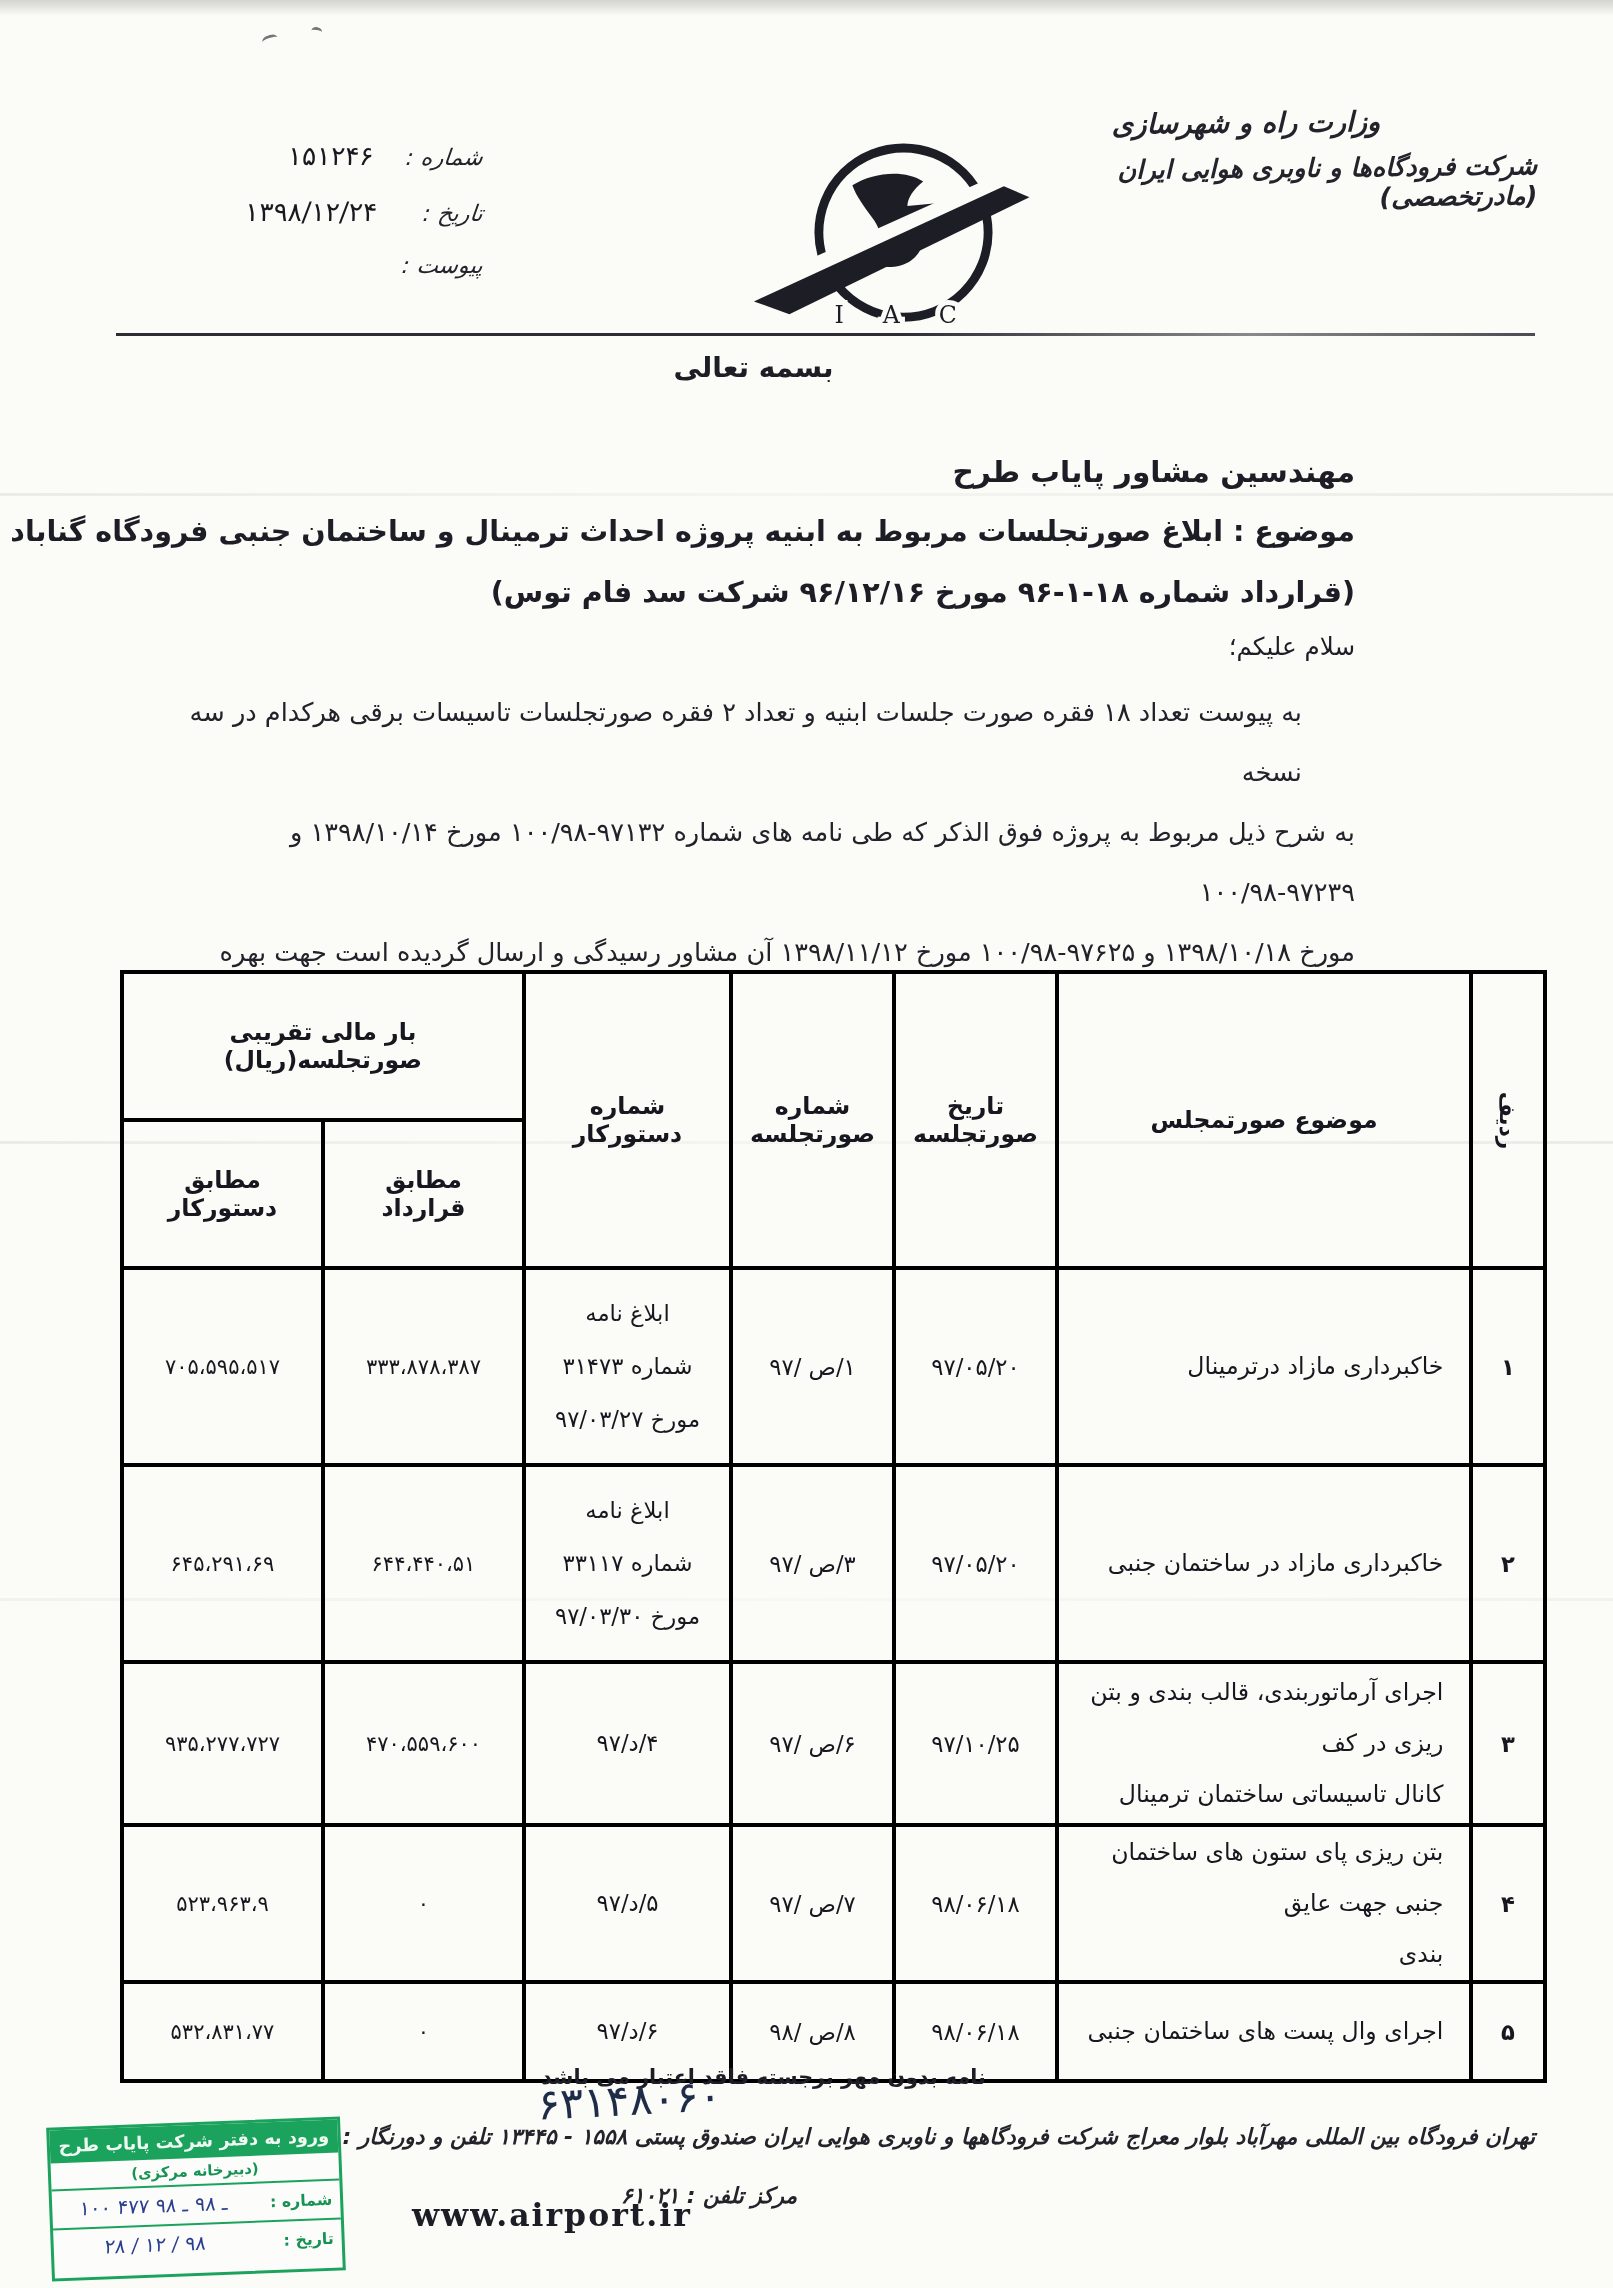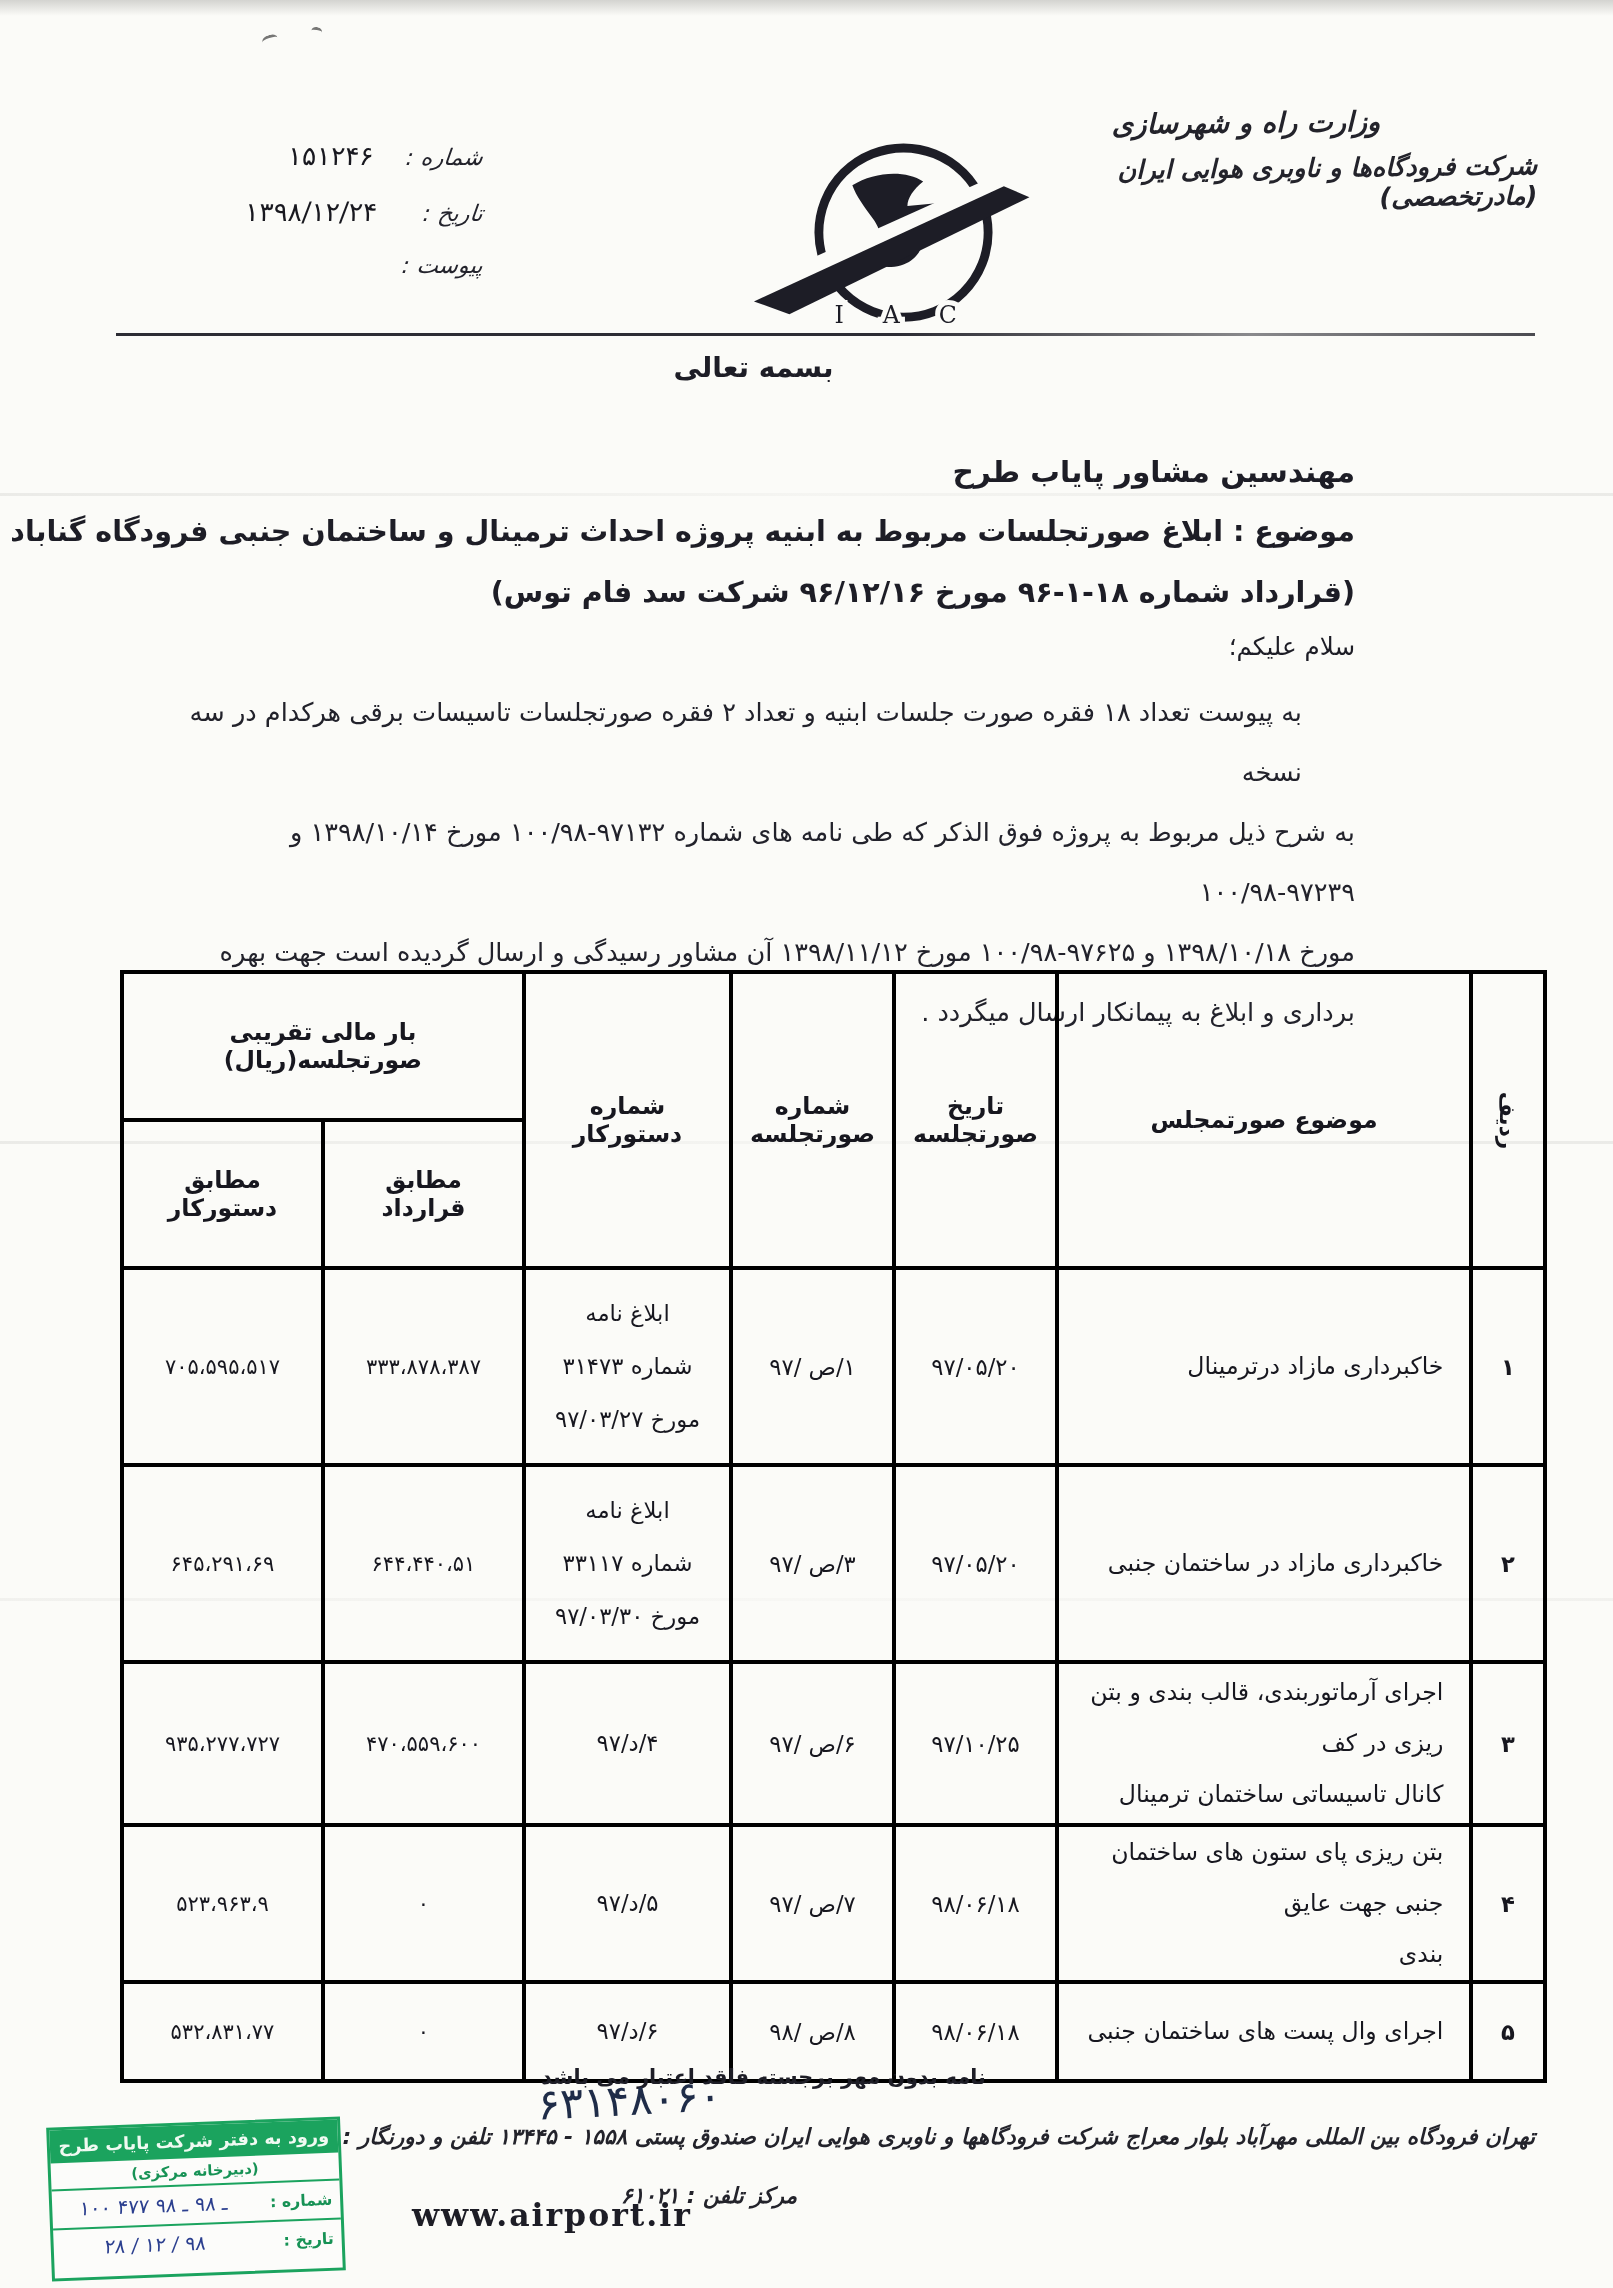--- a/index.html
+++ b/index.html
@@ -125,21 +125,20 @@
 
 <div class="abs addressee">مهندسین مشاور پایاب طرح</div>
 <div class="abs subj1">موضوع : ابلاغ صورتجلسات مربوط به ابنیه پروژه احداث ترمینال و ساختمان جنبی  فرودگاه گناباد</div>
 <div class="abs subj2">(قرارداد شماره ۱۸-۱-۹۶ مورخ ۹۶/۱۲/۱۶ شرکت سد فام توس)</div>
 <div class="abs salutation">سلام علیکم؛</div>
 
 <div class="abs body-par">
   <span>به پیوست تعداد ۱۸ فقره صورت جلسات ابنیه و تعداد ۲ فقره صورتجلسات تاسیسات برقی هرکدام در سه نسخه</span>
   <span>به شرح ذیل مربوط به پروژه فوق الذکر که طی نامه های شماره ۹۷۱۳۲-۱۰۰/۹۸ مورخ ۱۳۹۸/۱۰/۱۴ و ۹۷۲۳۹-۱۰۰/۹۸</span>
   <span>مورخ ۱۳۹۸/۱۰/۱۸ و ۹۷۶۲۵-۱۰۰/۹۸ مورخ ۱۳۹۸/۱۱/۱۲  آن مشاور رسیدگی و ارسال گردیده است جهت بهره</span>
-  <span>برداری و ابلاغ به پیمانکار ارسال میگردد .</span>
 </div>
 
 <table class="abs mtable">
   <colgroup>
     <col style="width:74px">
       <col style="width:414px">
       <col style="width:163px">
     <col style="width:163px">
       <col style="width:207px">
       <col style="width:201px">

